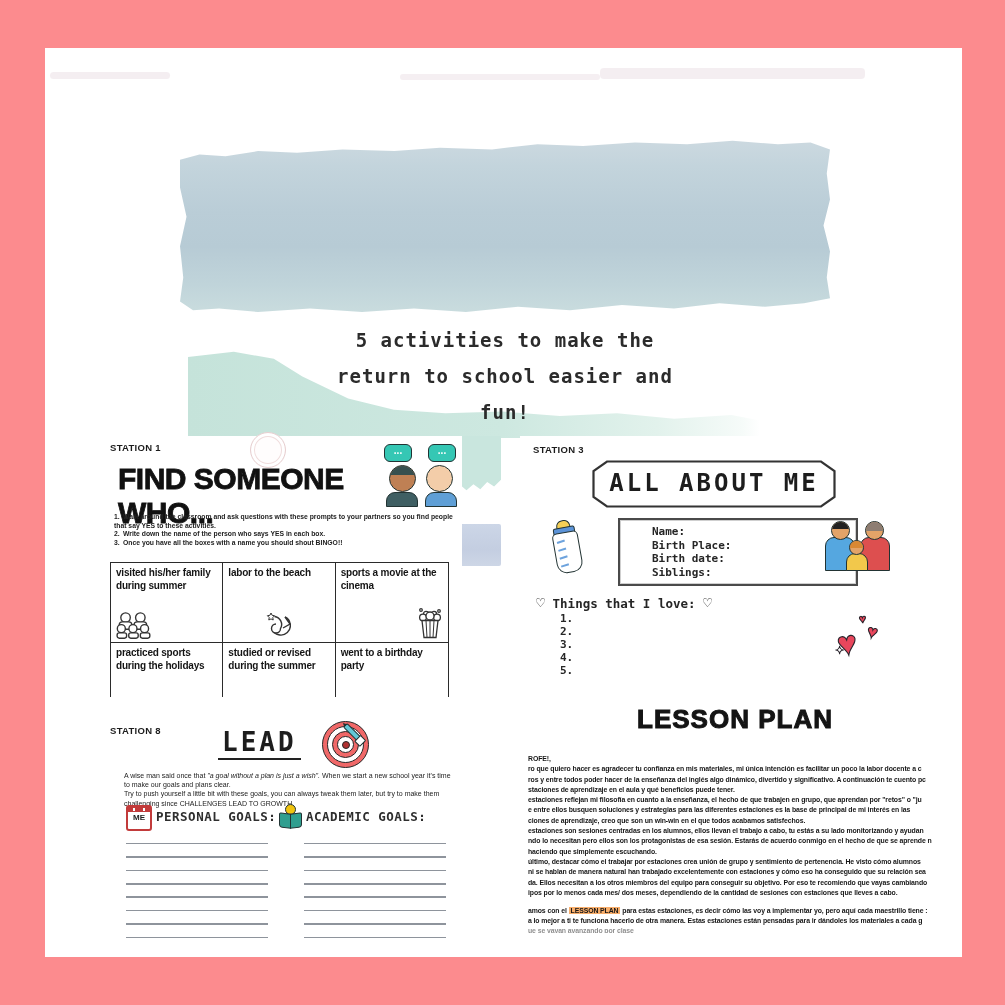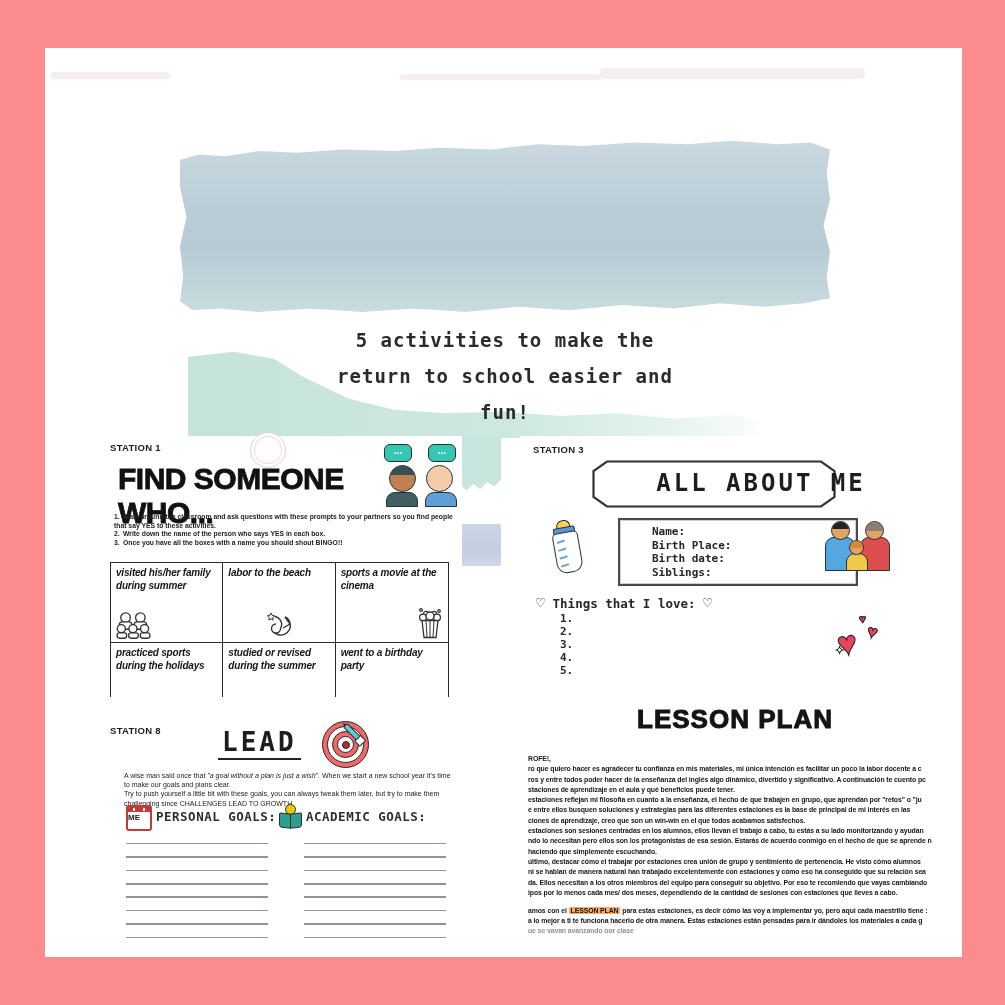--- a/index.html
+++ b/index.html
@@ -41,37 +41,37 @@
 
   .station-label{font-weight:bold;font-size:9.5px;letter-spacing:.3px;color:#1c1c1c;}
 
   
   #s1-title{left:18px;top:26px;width:320px;font-weight:bold;font-size:30px;letter-spacing:-.5px;
     color:#111;-webkit-text-stroke:.8px #111;}
   #s1-instructions{left:14px;top:77px;width:342px;font-size:6.8px;line-height:8.6px;font-weight:bold;color:#222;}
   #s1-instructions .num{display:inline-block;width:9px;}
   #s1-table{left:10px;top:126px;width:337px;height:134px;border:1.5px solid #2b2b2b;border-bottom:none;
     display:grid;grid-template-columns:1fr 1fr 1fr;grid-template-rows:80px 54px;overflow:hidden;}
-  .cell{position:relative;border-right:1.5px solid #2b2b2b;border-bottom:1.5px solid #2b2b2b;padding:4px 5px;font-style:italic;}
+  .cell{position:relative;border-right:1.5px solid #2b2b2b;border-bottom:1.5px solid #2b2b2b;padding:4px 5px;}
   .cell.last-col{border-right:none;}
   .cell.row2{border-bottom:none;}
   .cell-text{font-weight:bold;font-size:10px;line-height:12.5px;letter-spacing:-.2px;color:#151515;}
 
   
   #kids-icon{left:282px;top:8px;width:80px;height:64px;}
   .bub{position:absolute;width:26px;height:16px;background:#35c7b4;border:1.5px solid #233;
     border-radius:6px;color:#fff;font-size:10px;line-height:11px;text-align:center;font-weight:bold;}
   .kid-head{position:absolute;width:25px;height:25px;border-radius:50%;border:1.5px solid #233;overflow:hidden;}
   .kid-head::before{content:"";position:absolute;left:-2px;right:-2px;top:-2px;height:11px;border-radius:50% 50% 0 0;}
   .kid-body{position:absolute;width:30px;height:13px;border:1.5px solid #233;border-radius:9px 9px 0 0;}
 
   
   #aam-box{left:72px;top:24px;width:244px;height:48px;}
   #aam-text{left:0;top:9px;width:244px;text-align:center;font-family:"DejaVu Sans Mono",monospace;
-    font-weight:bold;font-size:24px;letter-spacing:3px;color:#1d1d1d;padding-left:47px;}
+    font-weight:bold;font-size:24px;letter-spacing:3px;color:#1d1d1d;}
   #s3-infobox{left:98px;top:82px;width:214px;height:64px;border:2px solid #4a4a4a;box-shadow:inset 0 0 0 1px #cfcfcf;padding-left:22px;}
   #s3-infobox .fields{position:absolute;left:32px;top:5px;font-family:"DejaVu Sans Mono",monospace;
     font-size:11px;line-height:13.5px;color:#262626;font-weight:bold;}
   #s3-love{left:16px;top:158px;font-family:"DejaVu Sans Mono",monospace;font-size:12.5px;font-weight:bold;color:#262626;}
   .heart-outline{font-size:15px;color:#333;font-weight:normal;}
   #s3-list{left:40px;top:176px;font-family:"DejaVu Sans Mono",monospace;font-size:11px;color:#262626;font-weight:bold;}
   #s3-list div{line-height:13px;}
 
   
   #bottle{left:26px;top:84px;width:40px;height:56px;transform:rotate(-10deg);}
@@ -99,21 +99,21 @@
 
   
   #target{left:222px;top:16px;width:48px;height:48px;}
   .ring{position:absolute;border-radius:50%;border:1.5px solid #272727;}
   #dart{position:absolute;left:23px;top:1px;width:24px;height:4px;background:#63c7d6;border:1px solid #233;
     transform:rotate(45deg);transform-origin:0 50%;border-radius:2px;}
   #dart::after{content:"";position:absolute;left:-4px;top:0px;border-top:2px solid transparent;border-bottom:2px solid transparent;border-right:4px solid #233;}
   #dart::before{content:"";position:absolute;right:-1px;top:-2px;width:6px;height:7px;background:#fff;border:1px solid #233;border-radius:1px;}
 
   
-  #cal-me{left:26px;top:100px;width:22px;height:22px;border:2px solid #c23b3b;border-radius:3px;background:#fff;text-align:left;}
+  #cal-me{left:26px;top:100px;width:22px;height:22px;border:2px solid #c23b3b;border-radius:3px;background:#fff;text-align:center;}
   #cal-me .bar{position:absolute;left:0;top:0;width:100%;height:5px;background:#c23b3b;}
   #cal-me .bar i{position:absolute;top:1px;width:2px;height:3px;background:#fff;}
   #cal-me .me{margin-top:7px;font-size:8px;font-weight:bold;color:#222;line-height:8px;}
 
   
   #book{left:178px;top:100px;width:24px;height:22px;}
   #book .pg{position:absolute;top:8px;width:10px;height:13px;background:#2f9e8f;border:1.5px solid #233;}
   #book .bulb{position:absolute;left:7px;top:-1px;width:9px;height:9px;background:#f1c40f;border:1.5px solid #233;border-radius:50%;}
 
   

